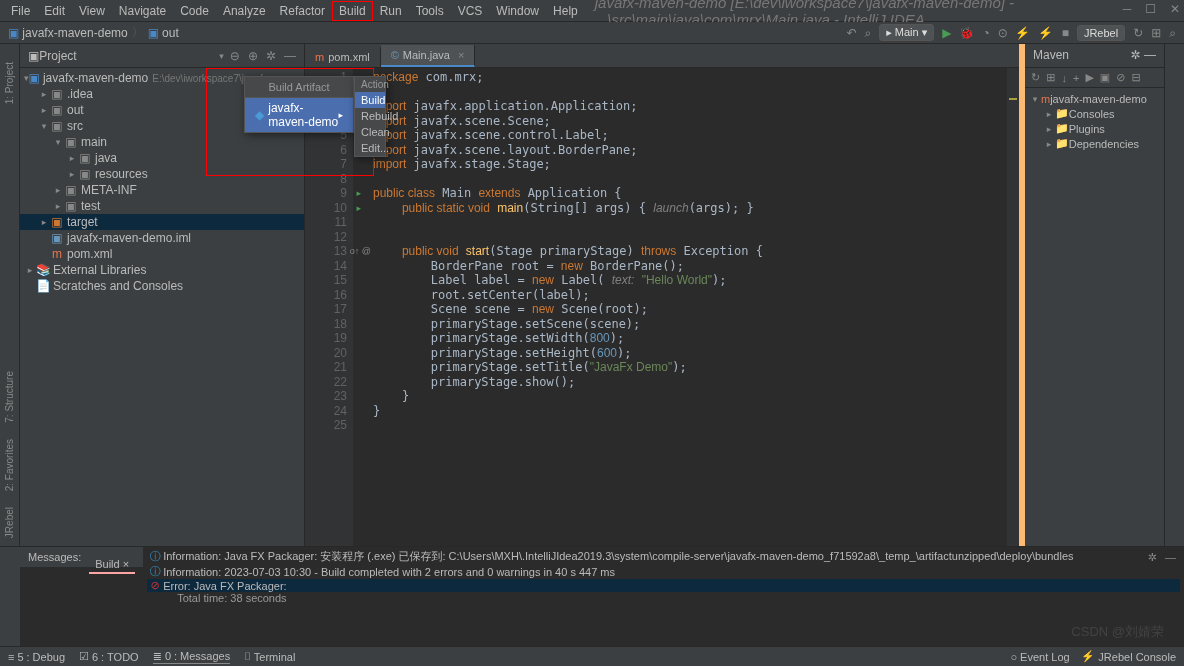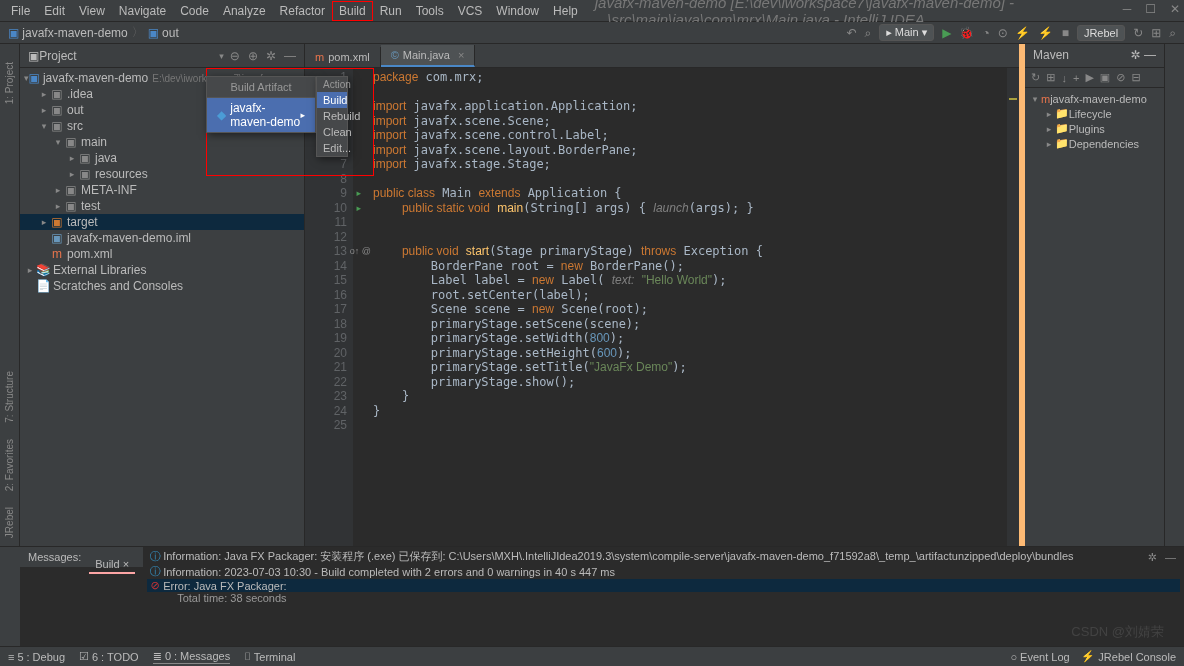--- a/index.html
+++ b/index.html
@@ -60,21 +60,21 @@
 .gutter-line { height: 14.5px; position: relative; }
 .gutter-mark { position: absolute; right: -14px; color: #499c54; font-size: 9px; }
 .code { flex: 1; font-family: 'Consolas', monospace; font-size: 12px; line-height: 14.5px; padding: 2px 0 0 20px; white-space: pre; color: #a9b7c6; }
 .kw { color: #cc7832; }
 .str { color: #6a8759; }
 .num { color: #6897bb; }
 .fn { color: #ffc66d; }
 .italic-gray { color: #808080; font-style: italic; }
 
 
-.context-menu { position: absolute; background: #46484a; border: 1px solid #555; box-shadow: 2px 2px 8px rgba(0,0,0,0.5); z-index: 100; }
+.context-menu { position: absolute; background: #46484a; border: 1px solid #555; box-shadow: 2px 2px 8px rgba(0,0,0,0.5); z-index: 100; margin-left: 38px; }
 .menu1 { left: 206px; top: 76px; width: 110px; }
 .menu-header { padding: 4px 10px; color: #999; font-size: 11px; border-bottom: 1px solid #555; text-align: center; }
 .menu-item { padding: 3px 10px; display: flex; align-items: center; }
 .menu-item.hover { background: #4b6eaf; color: white; }
 .menu-arrow { margin-left: auto; font-size: 9px; }
 .menu2 { left: 316px; top: 76px; width: 32px; }
 .menu2-header { padding: 2px 6px; color: #999; font-size: 10px; }
 .menu2-item { padding: 2px 6px; font-size: 11px; }
 .menu2-item.hover { background: #4b6eaf; color: white; }
 
@@ -352,21 +352,21 @@
     </div>
     <div class="maven-tree">
       <div class="maven-tree-item">
         <span class="tree-arrow">▾</span>
         <span class="maven-icon">m</span>
         <span>javafx-maven-demo</span>
       </div>
       <div class="maven-tree-item" style="padding-left:14px">
         <span class="tree-arrow">▸</span>
           <span>📁</span>
-          <span>Lifecycle</span>
+          <span>Consoles</span>
       </div>
       <div class="maven-tree-item" style="padding-left:14px">
         <span class="tree-arrow">▸</span>
           <span>📁</span>
           <span>Plugins</span>
       </div>
       <div class="maven-tree-item" style="padding-left:14px">
         <span class="tree-arrow">▸</span>
           <span>📁</span>
           <span>Dependencies</span>

